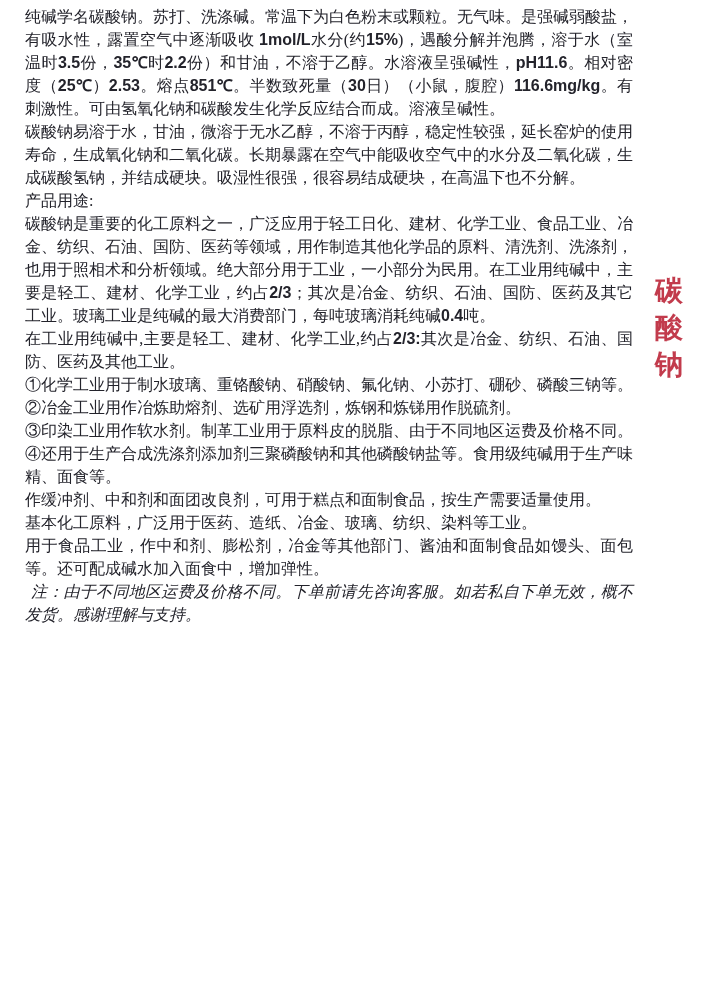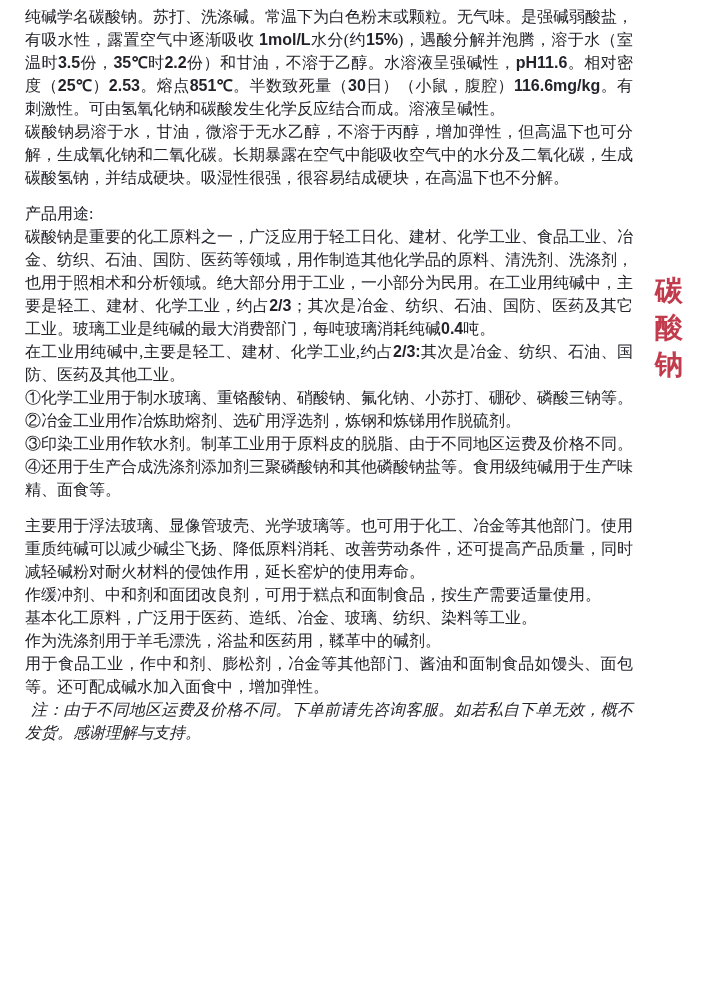--- a/index.html
+++ b/index.html
@@ -17,21 +17,21 @@
     position: absolute;
     left: 25px;
     top: 5px;
     width: 608px;
     font-family: "Liberation Serif", serif;
     font-size: 16px;
     line-height: 23px;
     text-align: justify;
   }
   .para { margin: 0; }
-  .para.gap { margin-top: 13px; }
+  .para.gap { }
   .para.indent { text-indent: 6px; font-style: italic; }
   b.num {
     font-family: "Liberation Sans", sans-serif;
     font-weight: 700;
     letter-spacing: 0;
   }
   .side-label {
     position: absolute;
     top: 277px;
     right: 39px;
@@ -44,32 +44,30 @@
     line-height: 1;
   }
   .side-char { display: block; text-align: center; }
 </style>
 </head>
 <body>
 
 <div class="page">
   <div class="body-text" id="doc-body" style="color: rgb(35, 35, 43);">
       <p class="para">纯碱学名碳酸钠。苏打、洗涤碱。常温下为白色粉末或颗粒。无气味。是强碱弱酸盐，有吸水性，露置空气中逐渐吸收 <b class="num">1mol/L</b>水分(约<b class="num">15%</b>)，遇酸分解并泡腾，溶于水（室温时<b class="num">3.5</b>份，<b class="num">35℃</b>时<b class="num">2.2</b>份）和甘油，不溶于乙醇。水溶液呈强碱性，<b class="num">pH11.6</b>。相对密度（<b class="num">25℃</b>）<b class="num">2.53</b>。熔点<b class="num">851℃</b>。半数致死量（<b class="num">30</b>日）（小鼠，腹腔）<b class="num">116.6mg/kg</b>。有刺激性。可由氢氧化钠和碳酸发生化学反应结合而成。溶液呈碱性。</p>
-      <p class="para">碳酸钠易溶于水，甘油，微溶于无水乙醇，不溶于丙醇，增加弹性，但高温下也可分解，生成氧化钠和二氧化碳。长期暴露在空气中能吸收空气中的水分及二氧化碳，生成碳酸氢钠，并结成硬块。吸湿性很强，很容易结成硬块，在高温下也不分解。</p>
+      <p class="para">碳酸钠易溶于水，甘油，微溶于无水乙醇，不溶于丙醇，稳定性较强，延长窑炉的使用寿命，生成氧化钠和二氧化碳。长期暴露在空气中能吸收空气中的水分及二氧化碳，生成碳酸氢钠，并结成硬块。吸湿性很强，很容易结成硬块，在高温下也不分解。</p>
       <p class="para gap">产品用途:</p>
       <p class="para">碳酸钠是重要的化工原料之一，广泛应用于轻工日化、建材、化学工业、食品工业、冶金、纺织、石油、国防、医药等领域，用作制造其他化学品的原料、清洗剂、洗涤剂，也用于照相术和分析领域。绝大部分用于工业，一小部分为民用。在工业用纯碱中，主要是轻工、建材、化学工业，约占<b class="num">2/3</b>；其次是冶金、纺织、石油、国防、医药及其它工业。玻璃工业是纯碱的最大消费部门，每吨玻璃消耗纯碱<b class="num">0.4</b>吨。</p>
       <p class="para">在工业用纯碱中,主要是轻工、建材、化学工业,约占<b class="num">2/3:</b>其次是冶金、纺织、石油、国防、医药及其他工业。</p>
       <p class="para">①化学工业用于制水玻璃、重铬酸钠、硝酸钠、氟化钠、小苏打、硼砂、磷酸三钠等。</p>
       <p class="para">②冶金工业用作冶炼助熔剂、选矿用浮选剂，炼钢和炼锑用作脱硫剂。</p>
       <p class="para">③印染工业用作软水剂。制革工业用于原料皮的脱脂、由于不同地区运费及价格不同。</p>
       <p class="para">④还用于生产合成洗涤剂添加剂三聚磷酸钠和其他磷酸钠盐等。食用级纯碱用于生产味精、面食等。</p>
-      <p class="para gap">主要用于浮法玻璃、显像管玻壳、光学玻璃等。也可用于化工、冶金等其他部门。使用重质纯碱可以减少碱尘飞扬、降低原料消耗、改善劳动条件，还可提高产品质量，同时减轻碱粉对耐火材料的侵蚀作用，延长窑炉的使用寿命。</p>
       <p class="para">作缓冲剂、中和剂和面团改良剂，可用于糕点和面制食品，按生产需要适量使用。</p>
       <p class="para">基本化工原料，广泛用于医药、造纸、冶金、玻璃、纺织、染料等工业。</p>
-      <p class="para">作为洗涤剂用于羊毛漂洗，浴盐和医药用，鞣革中的碱剂。</p>
       <p class="para">用于食品工业，作中和剂、膨松剂，冶金等其他部门、酱油和面制食品如馒头、面包等。还可配成碱水加入面食中，增加弹性。</p>
       <p class="para indent">注：由于不同地区运费及价格不同。下单前请先咨询客服。如若私自下单无效，概不发货。感谢理解与支持。</p>
     </div>
   <div class="side-label" id="side-label" style="color: rgb(194, 59, 76);">
       <div class="side-char">碳</div>
       <div class="side-char">酸</div>
       <div class="side-char">钠</div>
     </div>
 </div>
 

